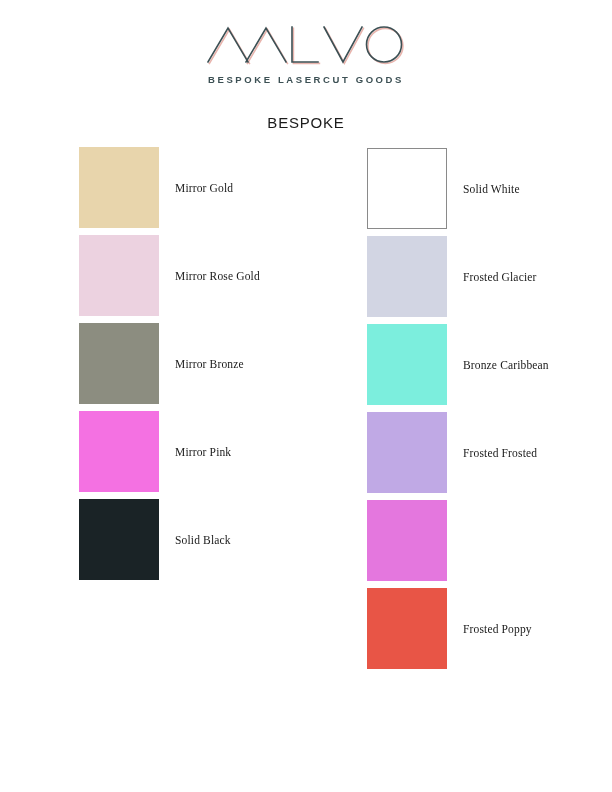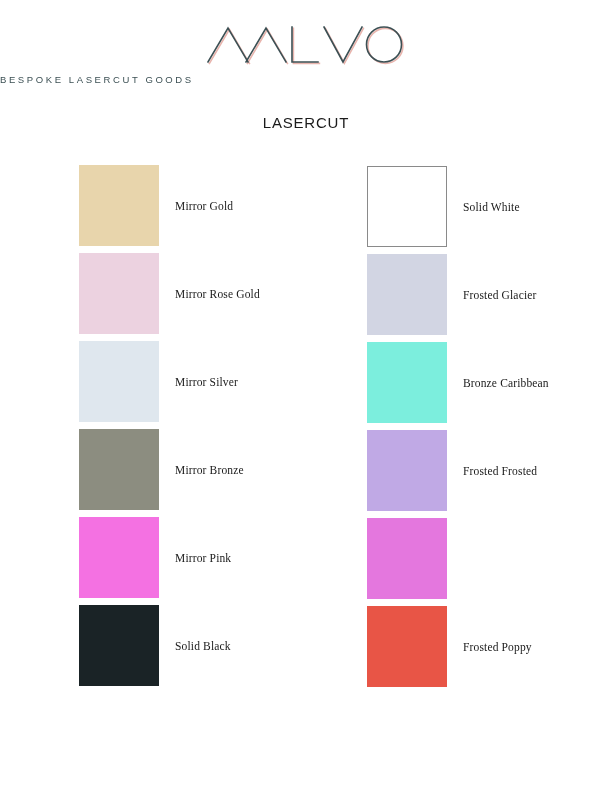--- a/index.html
+++ b/index.html
@@ -16,20 +16,22 @@
     -webkit-font-smoothing: antialiased;
     overflow: hidden;
   }
 
   
   .brand {
     position: absolute;
     top: 22px;
     left: 0;
     width: 612px;
+    text-align: center;
+    font-weight: bold;
   }
   .brand-logo {
     display: block;
     margin: 0 auto;
     width: 200px;
     height: 46px;
   }
   .brand-tagline {
     display: block;
     margin-top: 6px;
@@ -49,21 +51,21 @@
     text-align: center;
     font-family: "Liberation Sans", sans-serif;
     font-size: 15px;
     letter-spacing: 0.8px;
     color: #1b1b1b;
   }
 
   
   .swatch-grid {
     position: absolute;
-    top: 165px;
+    top: 147px;
     left: 0;
     width: 500px;
     height: 510px;
   }
   .swatch-column {
     position: absolute;
     top: 0;
     width: 260px;
   }
   .swatch-column.col-left  { left: 79px; }
@@ -111,36 +113,32 @@
       <path d="M2 40 L22 6 L42 40"></path>
       <path d="M40 40 L60 6 L80 40"></path>
       <path d="M86 5 L86 40 L112 40"></path>
       <path d="M118 5 L137 40 L156 5"></path>
       <ellipse cx="178" cy="22.5" rx="17.5" ry="17.5"></ellipse>
     </g>
   </svg>
   <span class="brand-tagline">BESPOKE LASERCUT GOODS</span>
 </div>
 
-<div class="page-title">LASERCUT</div>
+<div class="page-title">BESPOKE</div>
 
 <div class="swatch-grid">
 
   <div class="swatch-column col-left">
     <div class="swatch-row">
       <div class="swatch-chip" title="Mirror Gold" style="background-color: rgb(232, 213, 172); border: none;"></div>
       <div class="swatch-label">Mirror Gold</div>
     </div>
     <div class="swatch-row">
       <div class="swatch-chip" title="Mirror Rose Gold" style="background-color: rgb(236, 210, 224); border: none;"></div>
       <div class="swatch-label">Mirror Rose Gold</div>
-    </div>
-    <div class="swatch-row">
-      <div class="swatch-chip" title="Mirror Silver" style="background-color: rgb(223, 231, 238); border: none;"></div>
-      <div class="swatch-label">Mirror Silver</div>
     </div>
     <div class="swatch-row">
       <div class="swatch-chip" title="Mirror Bronze" style="background-color: rgb(140, 141, 128); border: none;"></div>
       <div class="swatch-label">Mirror Bronze</div>
     </div>
     <div class="swatch-row">
       <div class="swatch-chip" title="Mirror Pink" style="background-color: rgb(244, 113, 226); border: none;"></div>
       <div class="swatch-label">Mirror Pink</div>
     </div>
     <div class="swatch-row">

